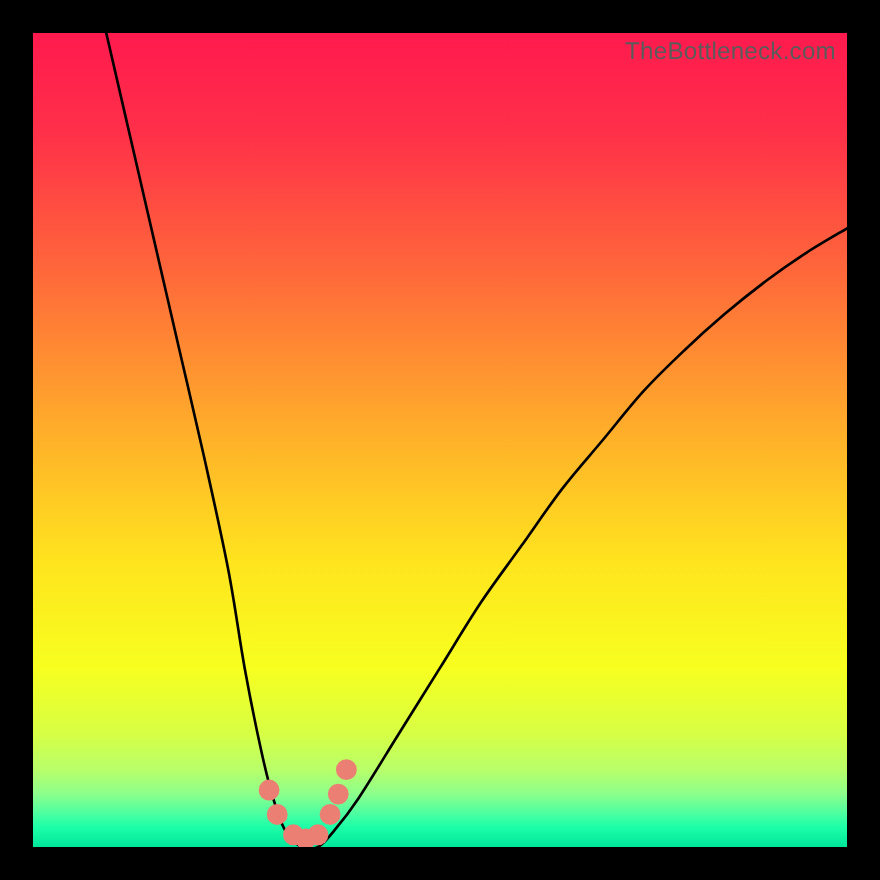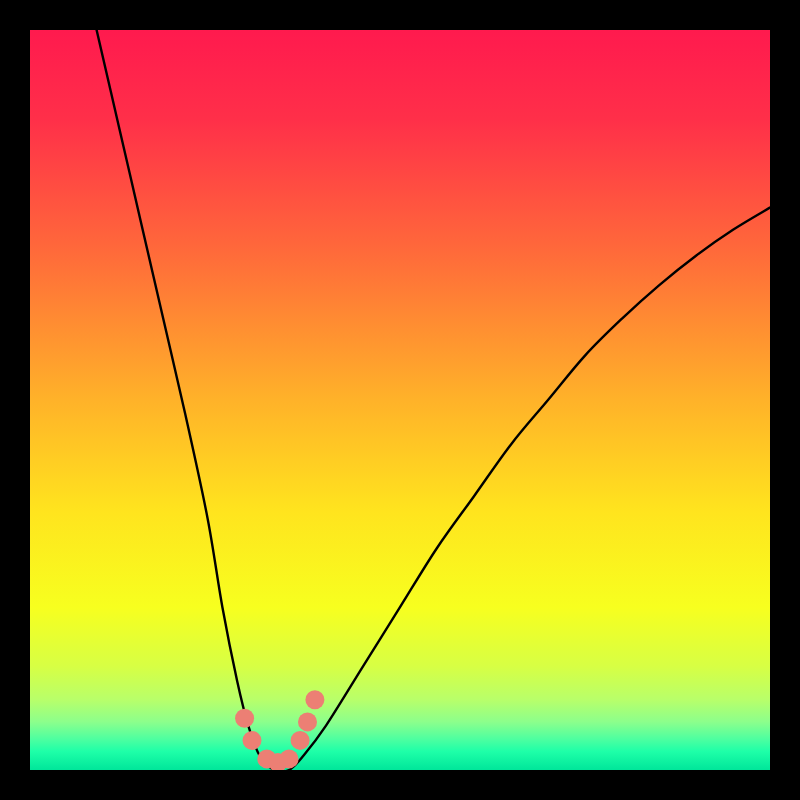--- a/index.html
+++ b/index.html
@@ -83,14 +83,15 @@
           <circle cx="222.00" cy="710.40" r="9.5" fill="#ec7f74"></circle>
           <circle cx="236.80" cy="728.90" r="9.5" fill="#ec7f74"></circle>
           <circle cx="247.90" cy="732.60" r="9.5" fill="#ec7f74"></circle>
           <circle cx="259.00" cy="728.90" r="9.5" fill="#ec7f74"></circle>
           <circle cx="270.10" cy="710.40" r="9.5" fill="#ec7f74"></circle>
           <circle cx="277.50" cy="691.90" r="9.5" fill="#ec7f74"></circle>
           <circle cx="284.90" cy="669.70" r="9.5" fill="#ec7f74"></circle>
         </g>
     </svg>
 
+    <div class="watermark">TheBottleneck.com</div>
   </div>
 </div>
 
 </body></html>

